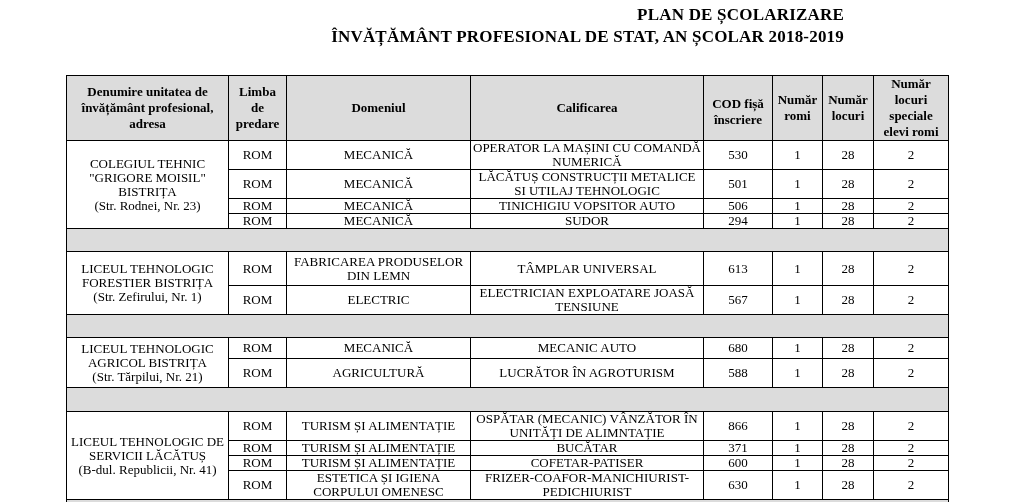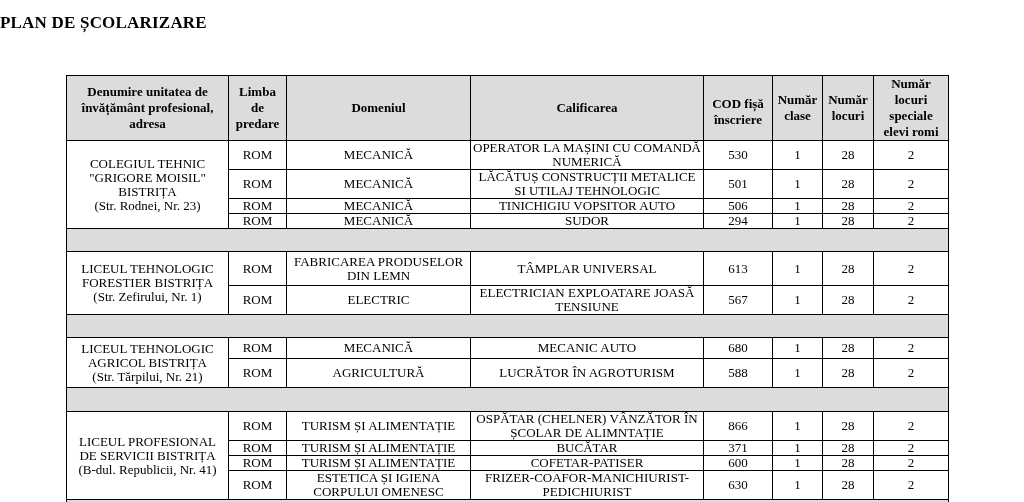--- a/index.html
+++ b/index.html
@@ -11,24 +11,24 @@
     position: relative;
     width: 1024px;
     height: 502px;
     overflow: hidden;
     background: #ffffff;
     font-family: "Liberation Serif", "DejaVu Serif", serif;
     color: #000000;
   }
   #title {
     position: absolute;
-    top: 12px;
+    top: 4px;
     left: 0;
     width: 844px;
-    text-align: left;
+    text-align: right;
     font-weight: bold;
     font-size: 17px;
     line-height: 22px;
     letter-spacing: 0.2px;
   }
   #plan-table {
     position: absolute;
     left: 66px;
     top: 75px;
     width: 882px;
@@ -68,20 +68,21 @@
   .h22 td { height: 20px; margin-left: 25px; }
   .h14 td { height: 12px; }
 </style>
 </head>
 <body>
 
 <div id="page">
 
   <div id="title">
     <div>PLAN DE ȘCOLARIZARE</div>
+    <div>ÎNVĂȚĂMÂNT PROFESIONAL DE STAT, AN ȘCOLAR 2018-2019</div>
   </div>
 
   <table id="plan-table">
     <colgroup>
       <col style="width:162px">
         <col style="width:58px">
         <col style="width:184px">
         <col style="width:233px">
       <col style="width:69px">
         <col style="width:50px">
@@ -89,21 +90,21 @@
         <col style="width:75px">
     </colgroup>
 
     <tbody>
         <tr>
       <th>Denumire unitatea de învățământ profesional, adresa</th>
       <th>Limba de predare</th>
       <th>Domeniul</th>
       <th>Calificarea</th>
       <th><span class="narrow w-cod">COD fișă înscriere</span></th>
-      <th>Număr clase</th>
+      <th>Număr romi</th>
       <th>Număr locuri</th>
       <th>Număr locuri speciale elevi romi</th>
     </tr>
 
     <tr class="h29">
       <td rowspan="4" class="school-cell">
         <div>COLEGIUL TEHNIC "GRIGORE MOISIL" BISTRIȚA</div>
         <div>(Str. Rodnei, Nr. 23)</div>
       </td>
       <td>ROM</td>
@@ -195,26 +196,26 @@
       <td>28</td>
       <td>2</td>
     </tr>
 
     <tr class="sep sep-h25">
           <td colspan="8"></td>
         </tr>
 
     <tr class="h30">
       <td rowspan="4" class="school-cell">
-        <div>LICEUL PROFESIONAL DE SERVICII BISTRIȚA</div>
+        <div>LICEUL TEHNOLOGIC DE SERVICII LĂCĂTUȘ</div>
         <div>(B-dul. Republicii, Nr. 41)</div>
       </td>
       <td>ROM</td>
       <td>TURISM ȘI ALIMENTAȚIE</td>
-      <td>OSPĂTAR (CHELNER) VÂNZĂTOR ÎN ȘCOLAR DE ALIMNTAȚIE</td>
+      <td>OSPĂTAR (MECANIC) VÂNZĂTOR ÎN UNITĂȚI DE ALIMNTAȚIE</td>
       <td>866</td>
       <td>1</td>
       <td>28</td>
       <td>2</td>
     </tr>
     <tr class="h14">
       <td>ROM</td>
       <td>TURISM ȘI ALIMENTAȚIE</td>
       <td>BUCĂTAR</td>
       <td>371</td>

